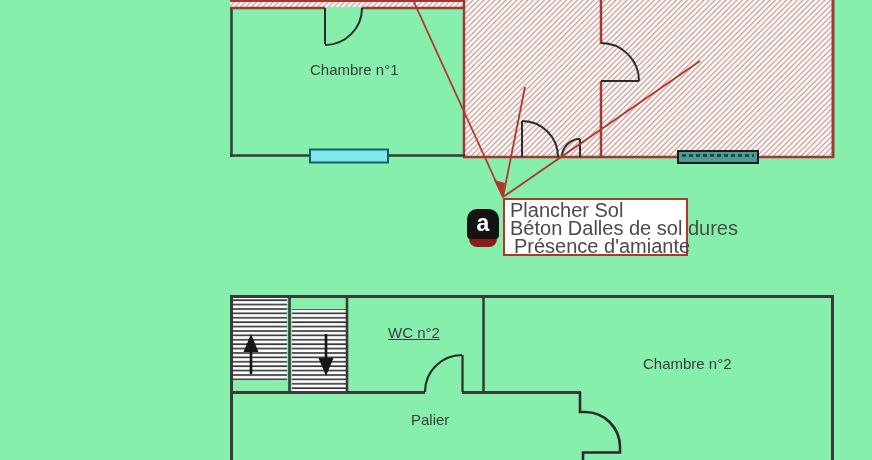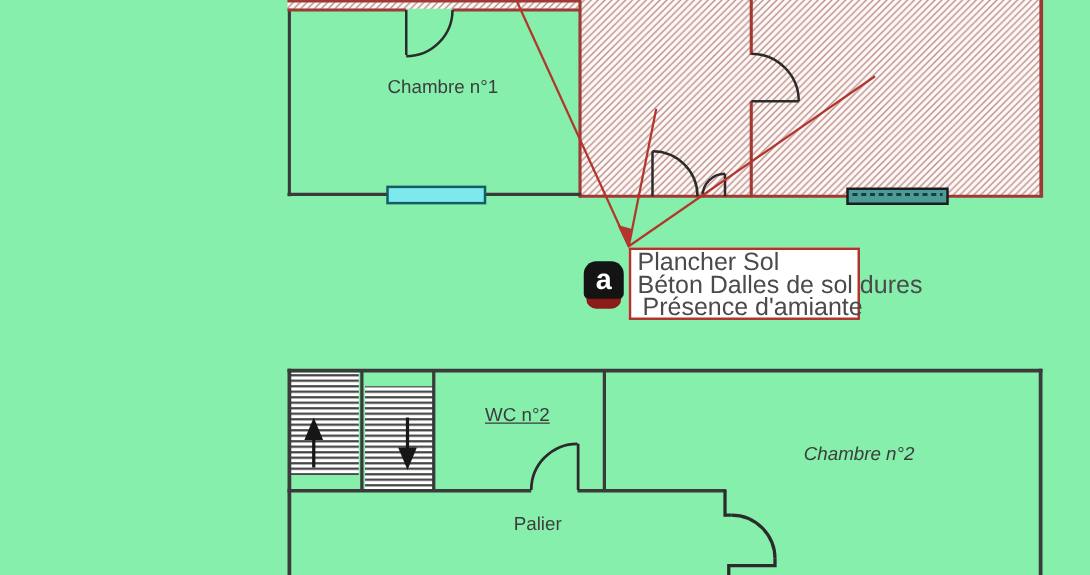--- a/index.html
+++ b/index.html
@@ -160,21 +160,21 @@
       <g>
         <line x1="326" y1="334" x2="326" y2="361" stroke="#161616" stroke-width="2.6"></line>
         <polygon points="326,376 318.5,358 333.5,358" fill="#161616"></polygon>
       </g>
     </g>
   </svg>
 
   <div class="plan-label" style="left:310px;top:61px;">Chambre n°1</div>
   <div class="plan-label" style="left:388px;top:324px;text-decoration:underline;">WC n°2</div>
   <div class="plan-label" style="left:368px;top:411px;margin-left:43px;">Palier</div>
-  <div class="plan-label" style="left:643px;top:355px;font-style:italic;">Chambre n°2</div>
+  <div class="plan-label" style="left:643px;top:355px;">Chambre n°2</div>
 
   <div class="annotation-box">
     <div class="annotation-line">Plancher Sol</div>
     <div class="annotation-line">Béton Dalles de sol dures</div>
     <div class="annotation-line indent">Présence d'amiante</div>
   </div>
 
   <div class="amiante-icon">
     <div class="icon-base"></div>
     <div class="icon-top">a</div>

